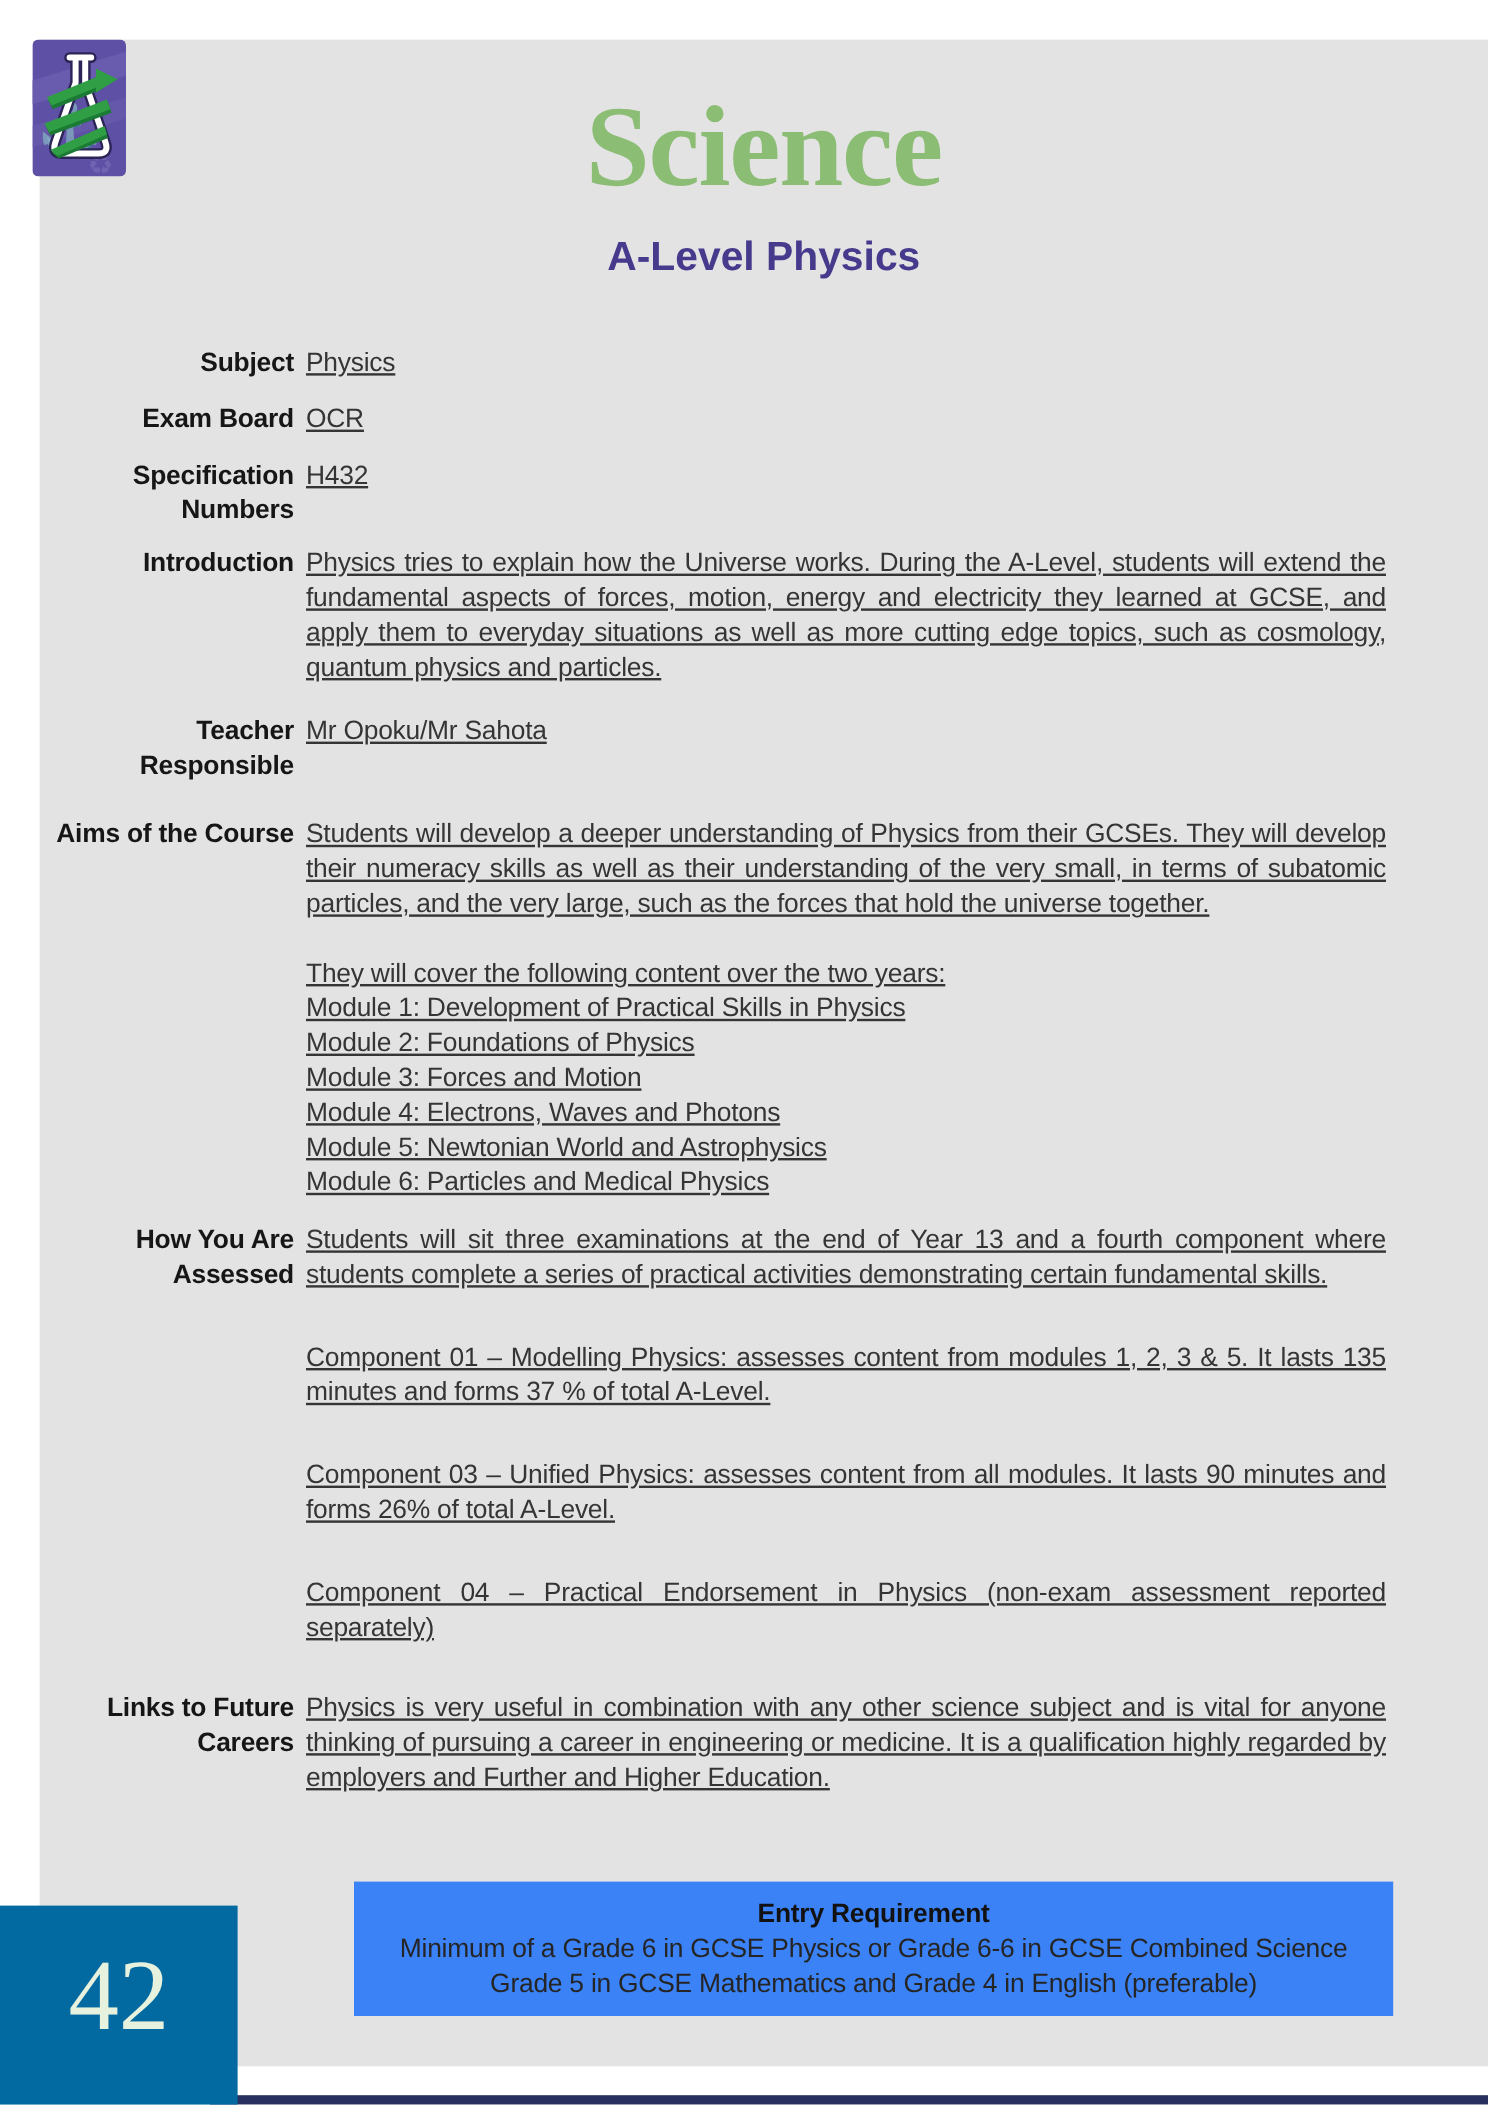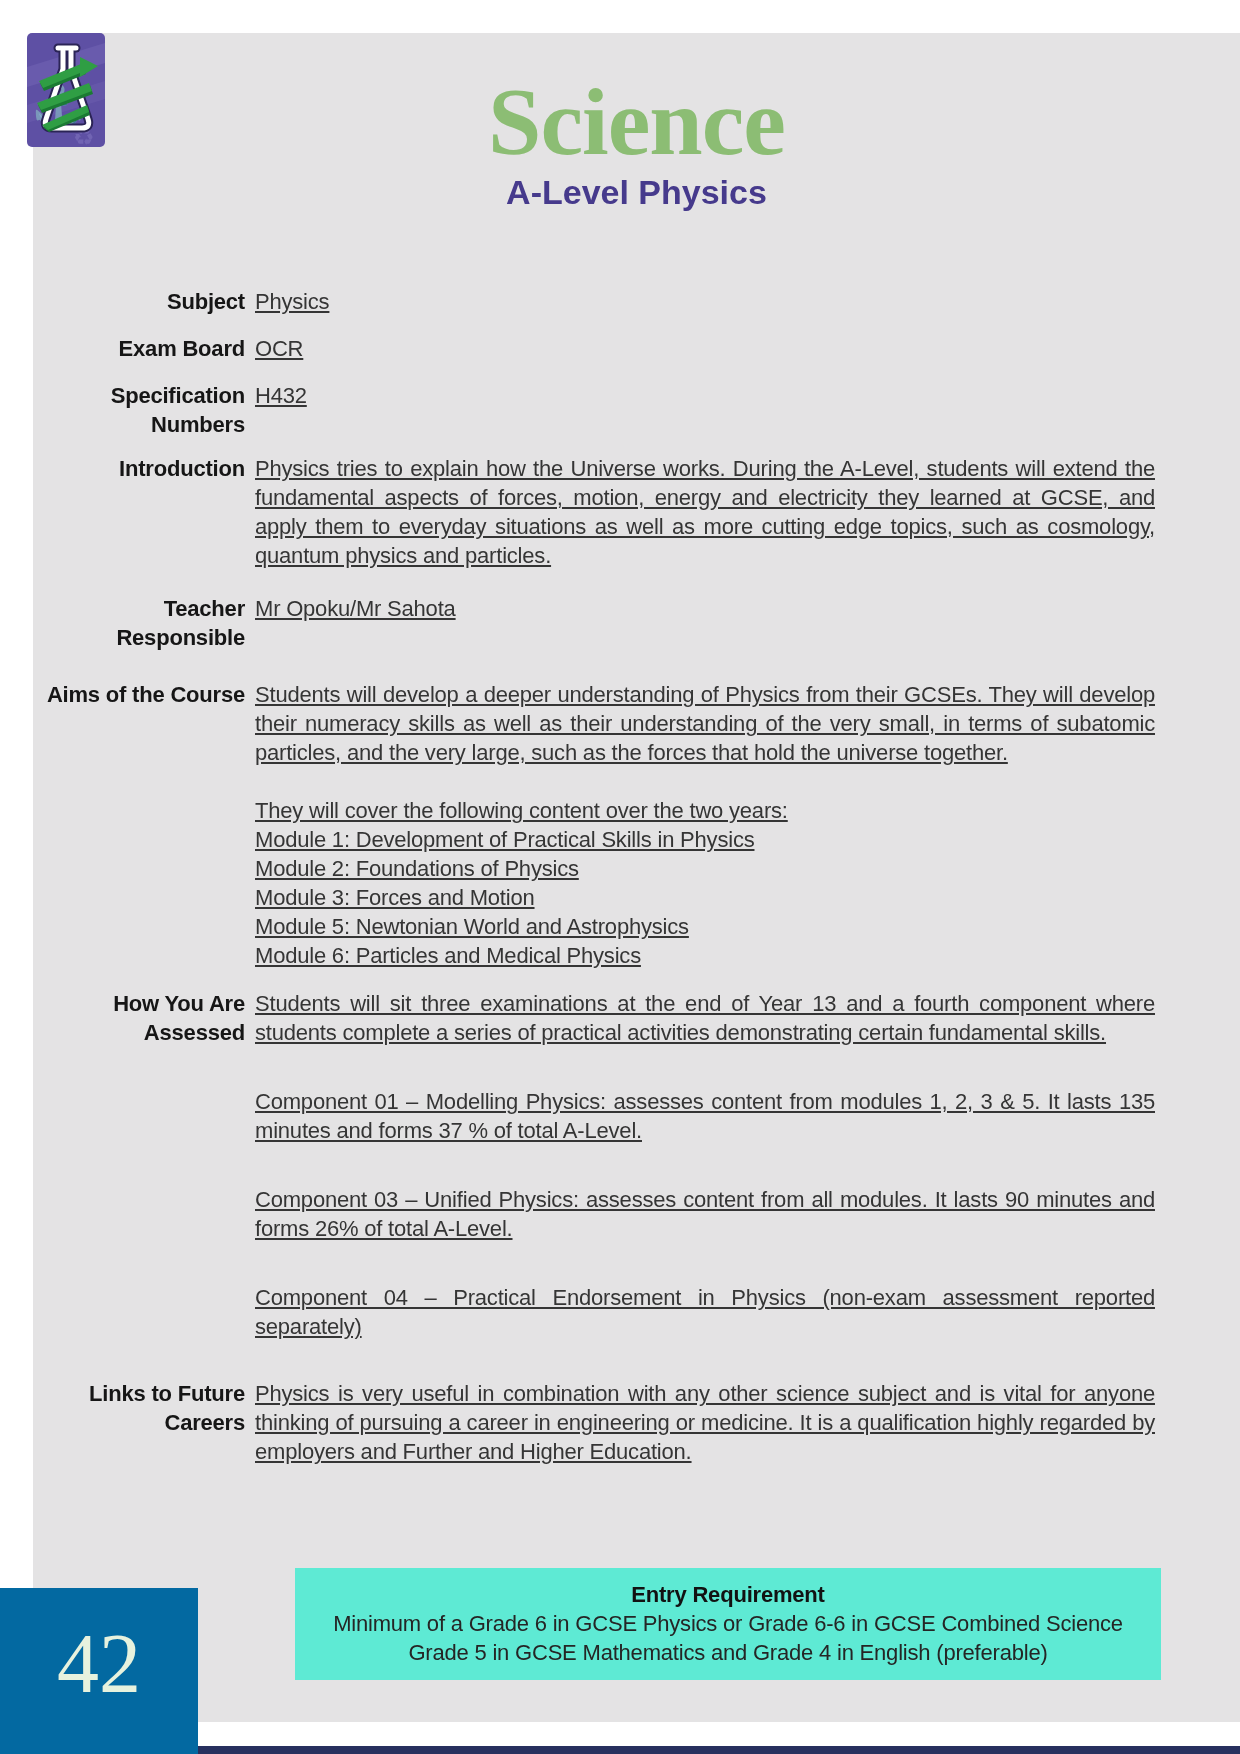--- a/index.html
+++ b/index.html
@@ -15,21 +15,21 @@
     position:absolute; left:27px; top:33px; width:78px; height:114px;
   }
   .header {
     position:absolute; left:33px; top:72px; width:1207px; text-align:center;
   }
   .section-title {
     font-family:"Liberation Serif", serif; font-weight:bold;
     font-size:96px; line-height:1.05; color:#8cbd74; letter-spacing:-1px;
   }
   .course-title {
-    font-weight:bold; font-size:34px; color:#463a8c;
+    margin-top:22px; font-weight:bold; font-size:34px; color:#463a8c;
   }
   .fields {
     position:absolute; left:33px; top:287px; width:1160px;
     font-size:22px; line-height:29px; color:#353535; letter-spacing:-0.2px;
   }
   .row { display:flex; }
   .row .label {
     width:212px; min-width:212px; text-align:right;
     font-weight:bold; color:#161616;
   }
@@ -40,21 +40,21 @@
   .mb28 { margin-bottom:28px; }
   .mb24 { margin-bottom:24px; }
   .mb19 { margin-bottom:19px; }
   .mb38 { margin-bottom:38px; }
   .value-group p { margin:0; }
   .value-group p + p { margin-top:40px; }
   .cover-line { margin-top:29px; }
   .module-line { margin:0; }
   .entry-box {
     position:absolute; left:295px; top:1568px; width:866px; height:112px;
-    background:#5eead4; color:#252525; text-align:center;
+    background:#3b82f6; color:#252525; text-align:center;
     box-sizing:border-box; padding-top:12px;
     font-size:22px; line-height:29px; letter-spacing:-0.2px;
   }
   .entry-title { font-weight:bold; color:#121212; }
   .page-num-box {
     position:absolute; left:0; top:1588px; width:198px; height:190px;
     background:#0369a1; z-index:2; text-align:center; box-sizing:border-box;
     padding-top:34px;
   }
   .page-num {
@@ -133,20 +133,21 @@
     </div>
 
     <div class="row mb19">
       <div class="label">Aims of the Course</div>
       <div class="value value-group">
         <p class="justify">Students will develop a deeper understanding of Physics from their GCSEs. They will develop their numeracy skills as well as their understanding of the very small, in terms of subatomic particles, and the very large, such as the forces that hold the universe together.</p>
         <div class="cover-line">They will cover the following content over the two years:</div>
         <div class="module-line">Module 1: Development of Practical Skills in Physics</div>
         <div class="module-line">Module 2: Foundations of Physics</div>
         <div class="module-line">Module 3: Forces and Motion</div>
+        <div class="module-line">Module 4: Electrons, Waves and Photons</div>
         <div class="module-line">Module 5: Newtonian World and Astrophysics</div>
         <div class="module-line">Module 6: Particles and Medical Physics</div>
       </div>
     </div>
 
     <div class="row mb38">
       <div class="label">How You Are Assessed</div>
       <div class="value value-group">
         <p class="justify">Students will sit three examinations at the end of Year 13 and a fourth component where students complete a series of practical activities demonstrating certain fundamental skills.</p>
         <p class="justify">Component 01 – Modelling Physics: assesses content from modules 1, 2, 3 &amp; 5. It lasts 135 minutes and forms 37 % of total A-Level.</p>

